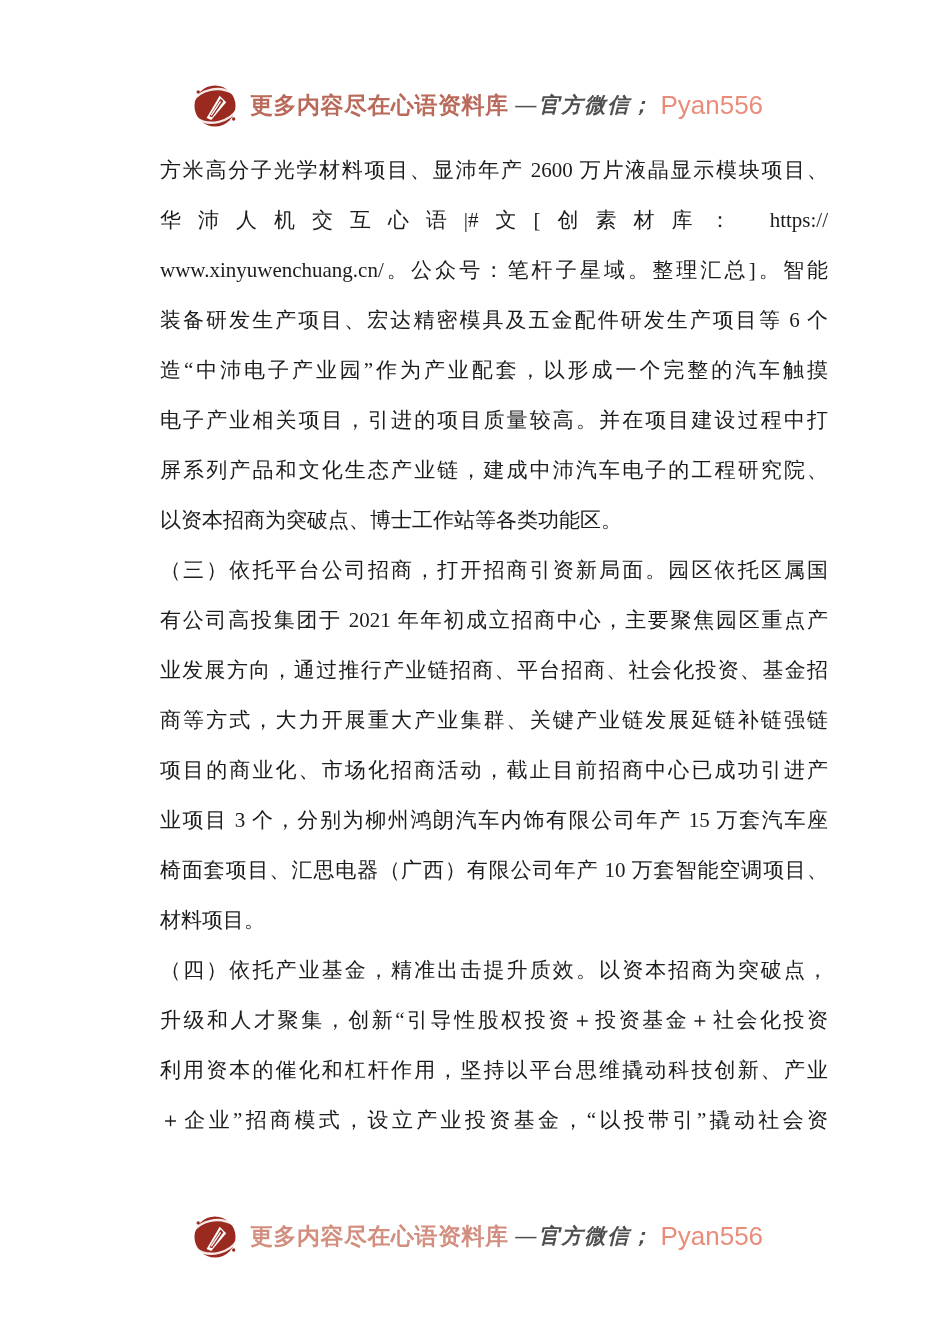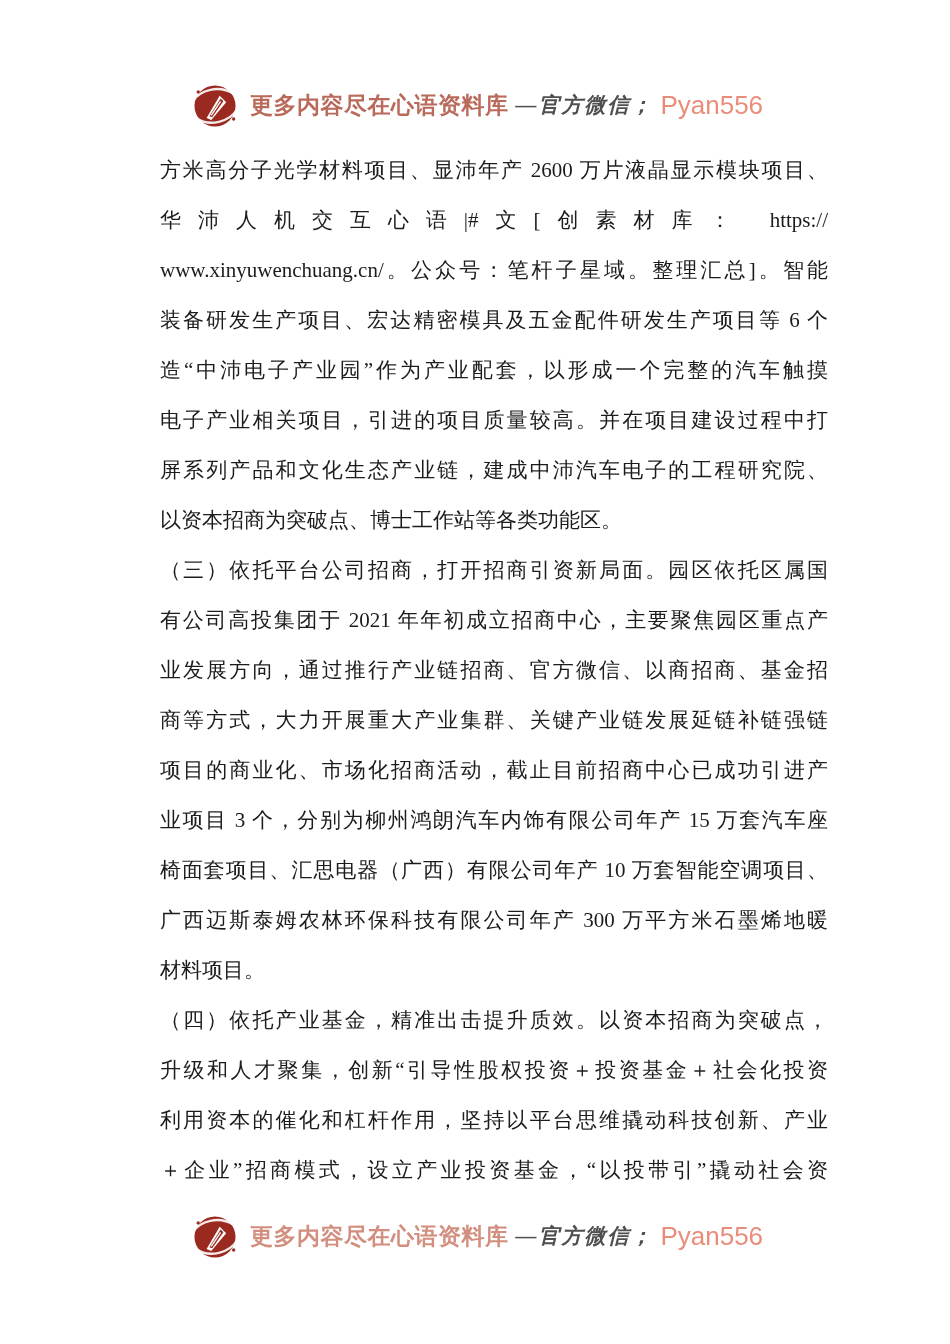--- a/index.html
+++ b/index.html
@@ -103,26 +103,25 @@
     <div class="line">方米高分子光学材料项目、显沛年产 2600 万片液晶显示模块项目、</div>
     <div class="line">华沛人机交互心语|#文[创素材库： https://</div>
     <div class="line">www.xinyuwenchuang.cn/。公众号：笔杆子星域。整理汇总]。智能</div>
     <div class="line">装备研发生产项目、宏达精密模具及五金配件研发生产项目等 6 个</div>
     <div class="line">造“中沛电子产业园”作为产业配套，以形成一个完整的汽车触摸</div>
     <div class="line">电子产业相关项目，引进的项目质量较高。并在项目建设过程中打</div>
     <div class="line">屏系列产品和文化生态产业链，建成中沛汽车电子的工程研究院、</div>
     <div class="line para-end">以资本招商为突破点、博士工作站等各类功能区。</div>
     <div class="line">（三）依托平台公司招商，打开招商引资新局面。园区依托区属国</div>
     <div class="line">有公司高投集团于 2021 年年初成立招商中心，主要聚焦园区重点产</div>
-    <div class="line">业发展方向，通过推行产业链招商、官方微信、以商招商、基金招</div>
+    <div class="line">业发展方向，通过推行产业链招商、平台招商、社会化投资、基金招</div>
     <div class="line">商等方式，大力开展重大产业集群、关键产业链发展延链补链强链</div>
     <div class="line">项目的商业化、市场化招商活动，截止目前招商中心已成功引进产</div>
     <div class="line">业项目 3 个，分别为柳州鸿朗汽车内饰有限公司年产 15 万套汽车座</div>
     <div class="line">椅面套项目、汇思电器（广西）有限公司年产 10 万套智能空调项目、</div>
-    <div class="line">广西迈斯泰姆农林环保科技有限公司年产 300 万平方米石墨烯地暖</div>
     <div class="line para-end">材料项目。</div>
     <div class="line">（四）依托产业基金，精准出击提升质效。以资本招商为突破点，</div>
     <div class="line">升级和人才聚集，创新“引导性股权投资＋投资基金＋社会化投资</div>
     <div class="line">利用资本的催化和杠杆作用，坚持以平台思维撬动科技创新、产业</div>
     <div class="line">＋企业”招商模式，设立产业投资基金，“以投带引”撬动社会资</div>
   </div>
 
   <div class="watermark footer">
     <span class="logo">
       <svg viewBox="0 0 60 60" xmlns="http://www.w3.org/2000/svg">

